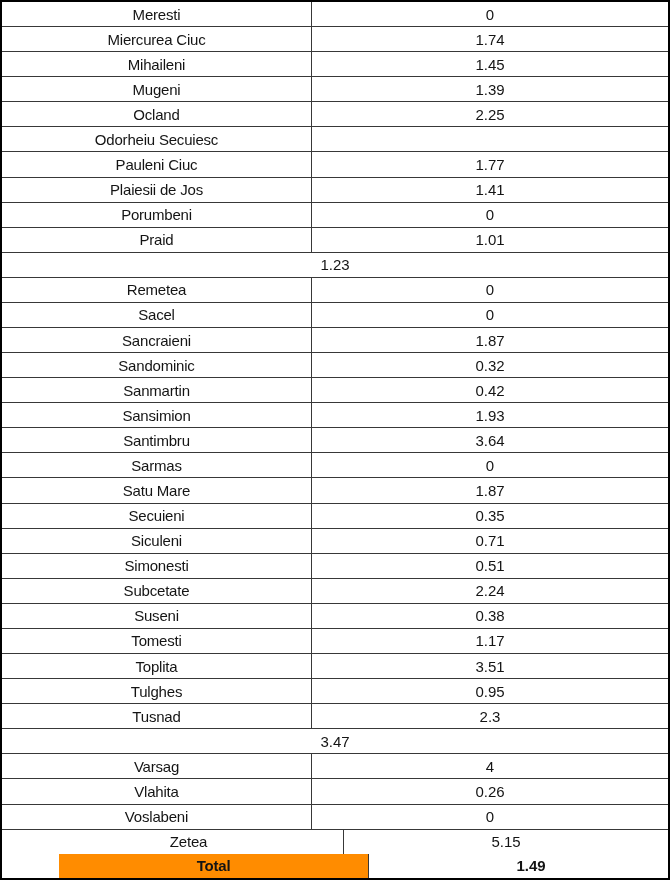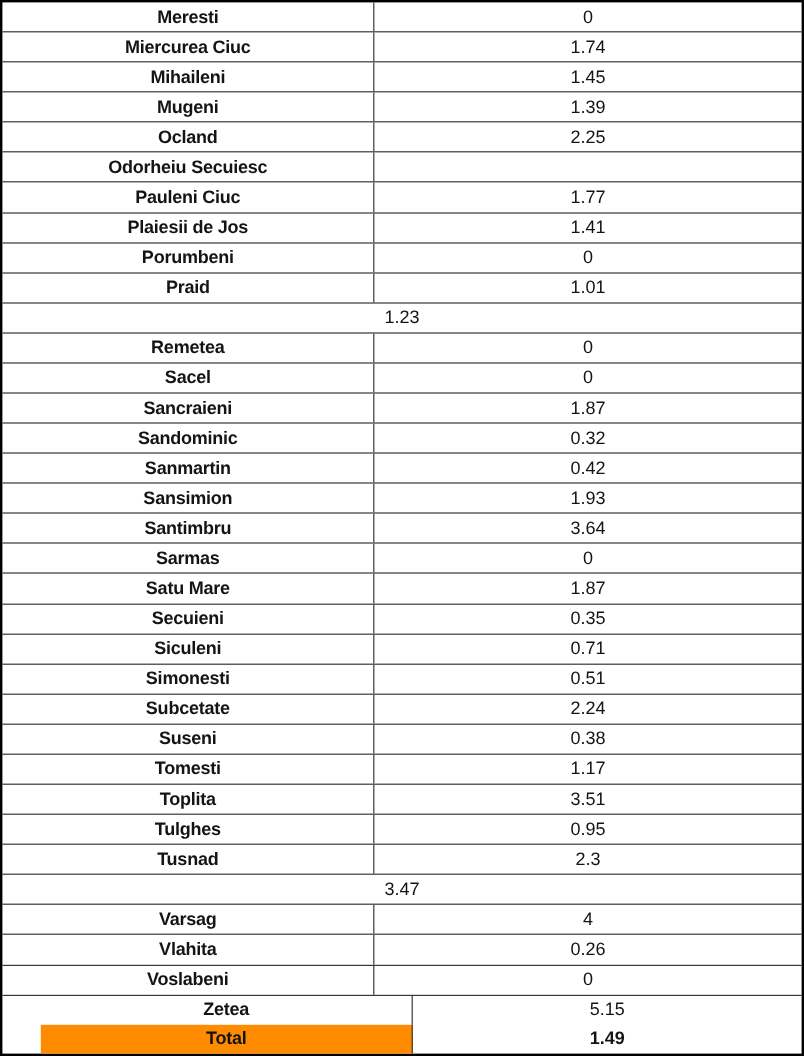--- a/index.html
+++ b/index.html
@@ -34,25 +34,25 @@
     color: #141414;
     line-height: 1;
     overflow: hidden;
     white-space: nowrap;
   }
   .cell.name {
     flex: 0 0 310px;
     width: 310px;
     box-sizing: border-box;
     border-right: 1px solid #383838;
-    font-weight: bold;
+    font-weight: normal;
     letter-spacing: -0.2px;
   }
   .cell.value { flex: 1 1 auto; }
-  .total-row .cell { font-weight: bold; }
+  .total-row .cell { font-weight: bold; margin-left: 25px; }
 </style>
 </head>
 <body>
 
 <div class="table">
 
   <div id="rows-container">
     <div class="row">
       <div class="cell name">Meresti</div>
       <div class="cell value">0</div>

